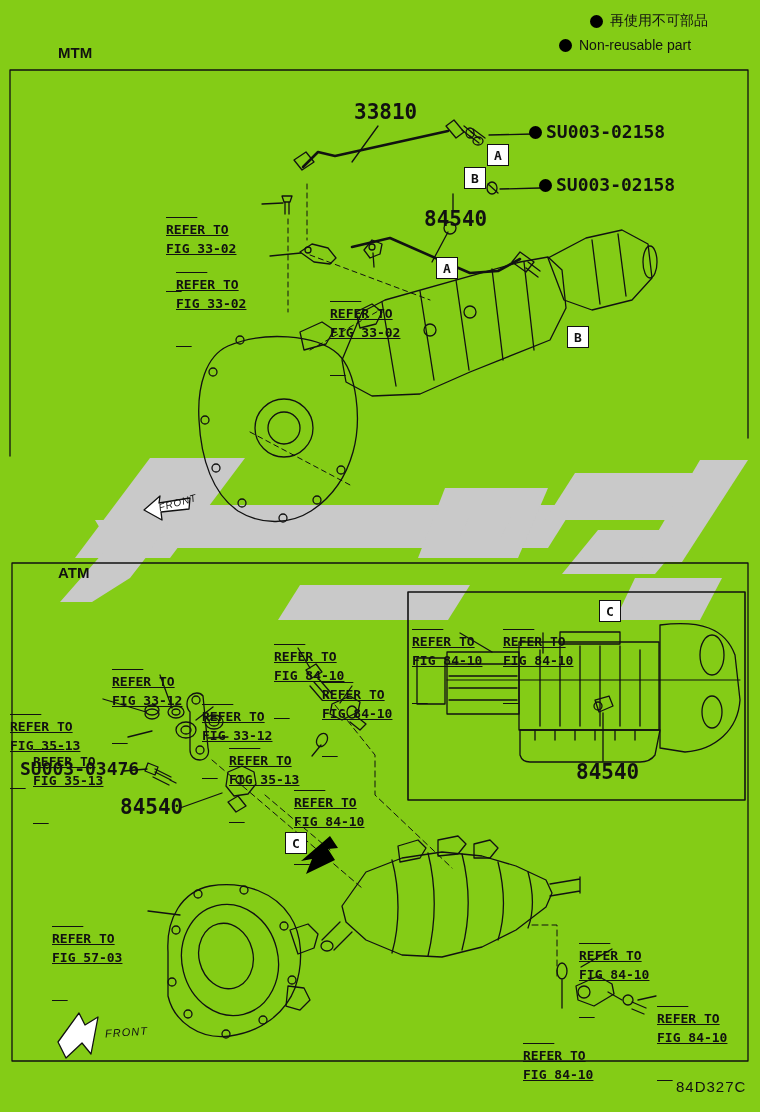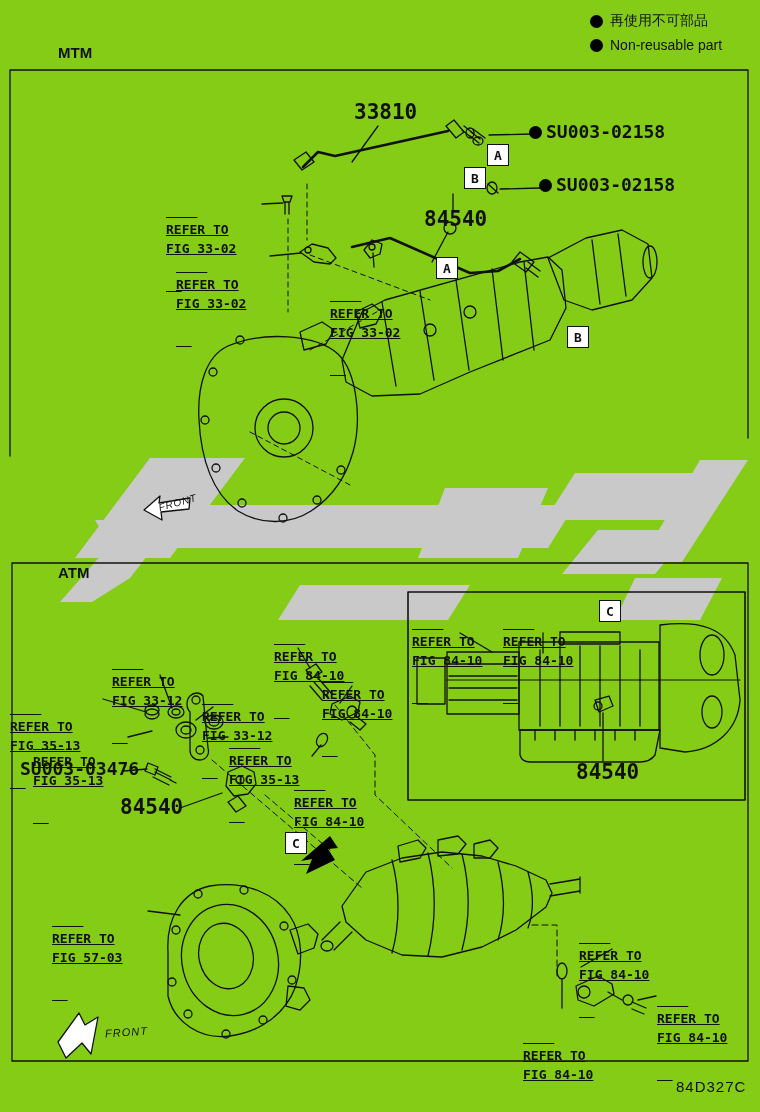--- a/index.html
+++ b/index.html
@@ -212,21 +212,21 @@
       </g>
       <path fill="#000" stroke="none" d="M330 836 L338 848 L328 849 L335 860 L306 874 L312 859 L301 861 Z"></path>
       <path fill="#fff" d="M58 1042 L79 1013 L85 1025 L98 1017 L91 1054 L82 1043 L66 1058 Z"></path>
     </g>
   </svg>
 
   <div class="lbl legend-row" style="left:590px;top:12px">
     <span class="dot"></span>
     <span>再使用不可部品</span>
   </div>
-  <div class="lbl legend-row" style="left:590px;top:37px">
+  <div class="lbl legend-row" style="left:559px;top:37px">
     <span class="dot"></span>
     <span>Non-reusable part</span>
   </div>
 
   <div class="lbl sec" style="left:30px;top:44px">MTM</div>
   <div class="lbl sec" style="left:30px;top:564px">ATM</div>
 
   <div class="lbl pn" style="left:354px;top:102px">33810</div>
   <div class="lbl bullet-part" style="left:529px;top:123px">
     <span class="dot"></span>

